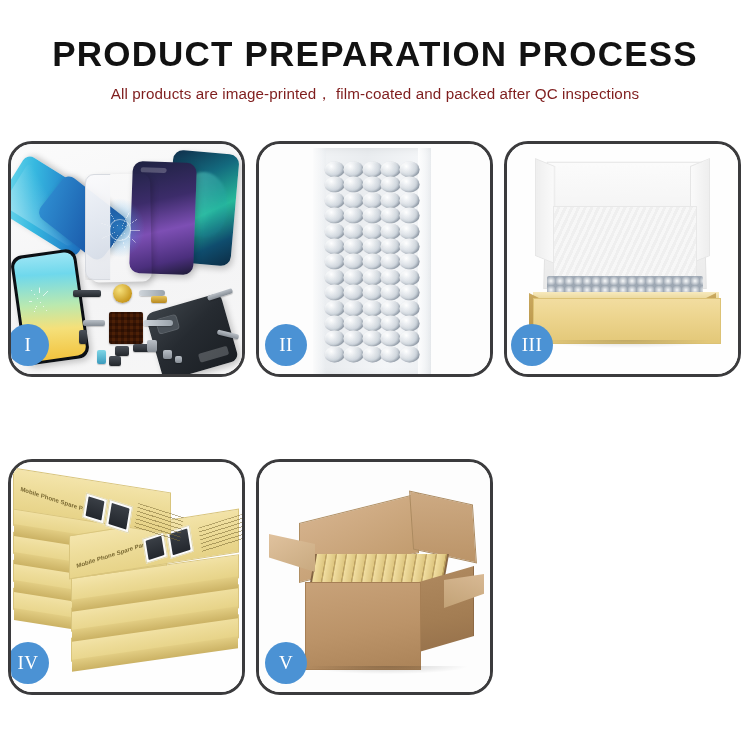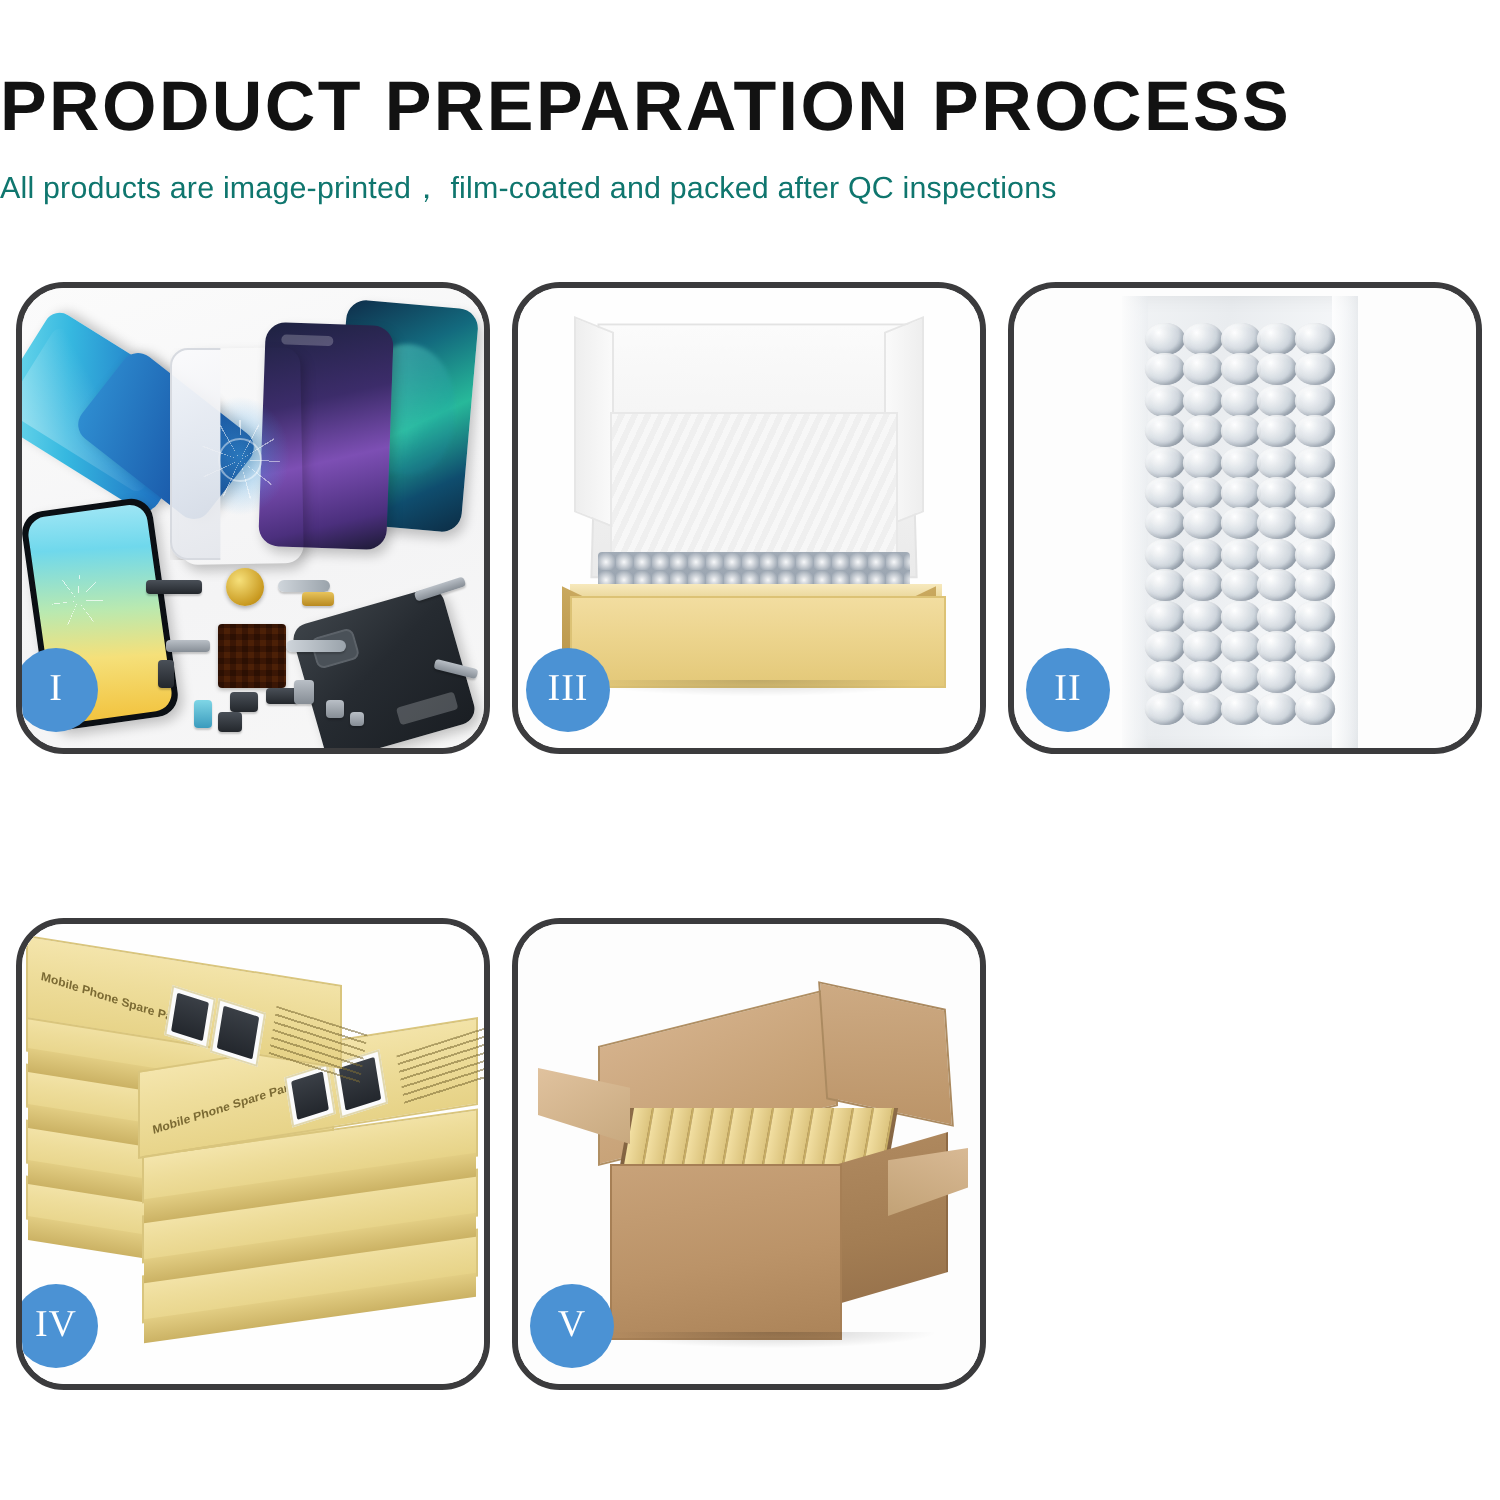--- a/index.html
+++ b/index.html
@@ -11,34 +11,34 @@
     font-family: "Liberation Sans", sans-serif;
     overflow: hidden;
     position: relative;
   }
   #infographic {
     width: 750px; height: 750px;
     position: relative;
     background: #ffffff;
   }
   
-  .header { padding-top: 36px; }
+  .header { padding-top: 36px; text-align: center; }
   .title {
     font-family: "Liberation Sans", sans-serif;
     font-size: 35px;
     font-weight: 700;
     letter-spacing: 1.2px;
     color: #121212;
     line-height: 1;
     white-space: nowrap;
   }
   .subtitle {
     margin-top: 13px;
     font-size: 15.2px;
-    color: #0f766e;
+    color: #7f1d1d;
     letter-spacing: 0.1px;
     white-space: nowrap;
   }
   
   .grid {
     position: absolute;
     left: 8px; top: 141px;
     width: 734px;
     display: grid;
     grid-template-columns: 237px 237px 237px;
@@ -431,111 +431,111 @@
         <div class="prt teal" style="left:86px; top:206px; width:9px; height:14px;"></div>
         <div class="prt dark" style="left:98px; top:212px; width:12px; height:10px;"></div>
         <div class="prt grey" style="left:152px; top:206px; width:9px; height:9px;"></div>
         <div class="prt grey" style="left:164px; top:212px; width:7px; height:7px;"></div>
         <div class="prt grey" style="left:196px; top:148px; width:26px; height:5px; transform:rotate(-18deg);"></div>
         <div class="prt grey" style="left:206px; top:188px; width:22px; height:5px; transform:rotate(14deg);"></div>
       </div>
       <div class="badge">I</div>
     </div>
 
+    <div class="panel p2">
+      <div class="panel-scene">
+        <div class="sleeve">
+          <div class="edgeL"></div>
+          <div class="edgeR"></div>
+          <div class="bubbles" id="bubble-field">
+              <span class="bub"></span>
+              <span class="bub"></span>
+              <span class="bub"></span>
+              <span class="bub"></span>
+              <span class="bub"></span>
+              <span class="bub"></span>
+              <span class="bub"></span>
+              <span class="bub"></span>
+              <span class="bub"></span>
+              <span class="bub"></span>
+              <span class="bub"></span>
+              <span class="bub"></span>
+              <span class="bub"></span>
+              <span class="bub"></span>
+              <span class="bub"></span>
+              <span class="bub"></span>
+              <span class="bub"></span>
+              <span class="bub"></span>
+              <span class="bub"></span>
+              <span class="bub"></span>
+              <span class="bub"></span>
+              <span class="bub"></span>
+              <span class="bub"></span>
+              <span class="bub"></span>
+              <span class="bub"></span>
+              <span class="bub"></span>
+              <span class="bub"></span>
+              <span class="bub"></span>
+              <span class="bub"></span>
+              <span class="bub"></span>
+              <span class="bub"></span>
+              <span class="bub"></span>
+              <span class="bub"></span>
+              <span class="bub"></span>
+              <span class="bub"></span>
+              <span class="bub"></span>
+              <span class="bub"></span>
+              <span class="bub"></span>
+              <span class="bub"></span>
+              <span class="bub"></span>
+              <span class="bub"></span>
+              <span class="bub"></span>
+              <span class="bub"></span>
+              <span class="bub"></span>
+              <span class="bub"></span>
+              <span class="bub"></span>
+              <span class="bub"></span>
+              <span class="bub"></span>
+              <span class="bub"></span>
+              <span class="bub"></span>
+              <span class="bub"></span>
+              <span class="bub"></span>
+              <span class="bub"></span>
+              <span class="bub"></span>
+              <span class="bub"></span>
+              <span class="bub"></span>
+              <span class="bub"></span>
+              <span class="bub"></span>
+              <span class="bub"></span>
+              <span class="bub"></span>
+              <span class="bub"></span>
+              <span class="bub"></span>
+              <span class="bub"></span>
+              <span class="bub"></span>
+              <span class="bub"></span>
+            </div>
+        </div>
+      </div>
+      <div class="badge">II</div>
+    </div>
+
     <div class="panel p3">
       <div class="panel-scene">
         <div class="b3-lidback"></div>
         <div class="b3-lidflapL"></div>
         <div class="b3-lidflapR"></div>
         <div class="b3-foam"></div>
         <div class="b3-bubbles"></div>
         <div class="b3-rim"></div>
         <div class="b3-lipL"></div>
         <div class="b3-lipR"></div>
         <div class="b3-front"></div>
         <div class="b3-shadow"></div>
       </div>
       <div class="badge">III</div>
-    </div>
-
-    <div class="panel p2">
-      <div class="panel-scene">
-        <div class="sleeve">
-          <div class="edgeL"></div>
-          <div class="edgeR"></div>
-          <div class="bubbles" id="bubble-field">
-              <span class="bub"></span>
-              <span class="bub"></span>
-              <span class="bub"></span>
-              <span class="bub"></span>
-              <span class="bub"></span>
-              <span class="bub"></span>
-              <span class="bub"></span>
-              <span class="bub"></span>
-              <span class="bub"></span>
-              <span class="bub"></span>
-              <span class="bub"></span>
-              <span class="bub"></span>
-              <span class="bub"></span>
-              <span class="bub"></span>
-              <span class="bub"></span>
-              <span class="bub"></span>
-              <span class="bub"></span>
-              <span class="bub"></span>
-              <span class="bub"></span>
-              <span class="bub"></span>
-              <span class="bub"></span>
-              <span class="bub"></span>
-              <span class="bub"></span>
-              <span class="bub"></span>
-              <span class="bub"></span>
-              <span class="bub"></span>
-              <span class="bub"></span>
-              <span class="bub"></span>
-              <span class="bub"></span>
-              <span class="bub"></span>
-              <span class="bub"></span>
-              <span class="bub"></span>
-              <span class="bub"></span>
-              <span class="bub"></span>
-              <span class="bub"></span>
-              <span class="bub"></span>
-              <span class="bub"></span>
-              <span class="bub"></span>
-              <span class="bub"></span>
-              <span class="bub"></span>
-              <span class="bub"></span>
-              <span class="bub"></span>
-              <span class="bub"></span>
-              <span class="bub"></span>
-              <span class="bub"></span>
-              <span class="bub"></span>
-              <span class="bub"></span>
-              <span class="bub"></span>
-              <span class="bub"></span>
-              <span class="bub"></span>
-              <span class="bub"></span>
-              <span class="bub"></span>
-              <span class="bub"></span>
-              <span class="bub"></span>
-              <span class="bub"></span>
-              <span class="bub"></span>
-              <span class="bub"></span>
-              <span class="bub"></span>
-              <span class="bub"></span>
-              <span class="bub"></span>
-              <span class="bub"></span>
-              <span class="bub"></span>
-              <span class="bub"></span>
-              <span class="bub"></span>
-              <span class="bub"></span>
-            </div>
-        </div>
-      </div>
-      <div class="badge">II</div>
     </div>
 
     <div class="panel p4">
       <div class="panel-scene">
         <div class="stack">
 
           <div class="kbox" style="left:0px; top:124px; width:152px; height:20px; transform: skewY(9deg);">
               <span class="side"></span>
             </div>
           <div class="kbox" style="left:0px; top:96px; width:152px; height:20px; transform: skewY(9deg);">

